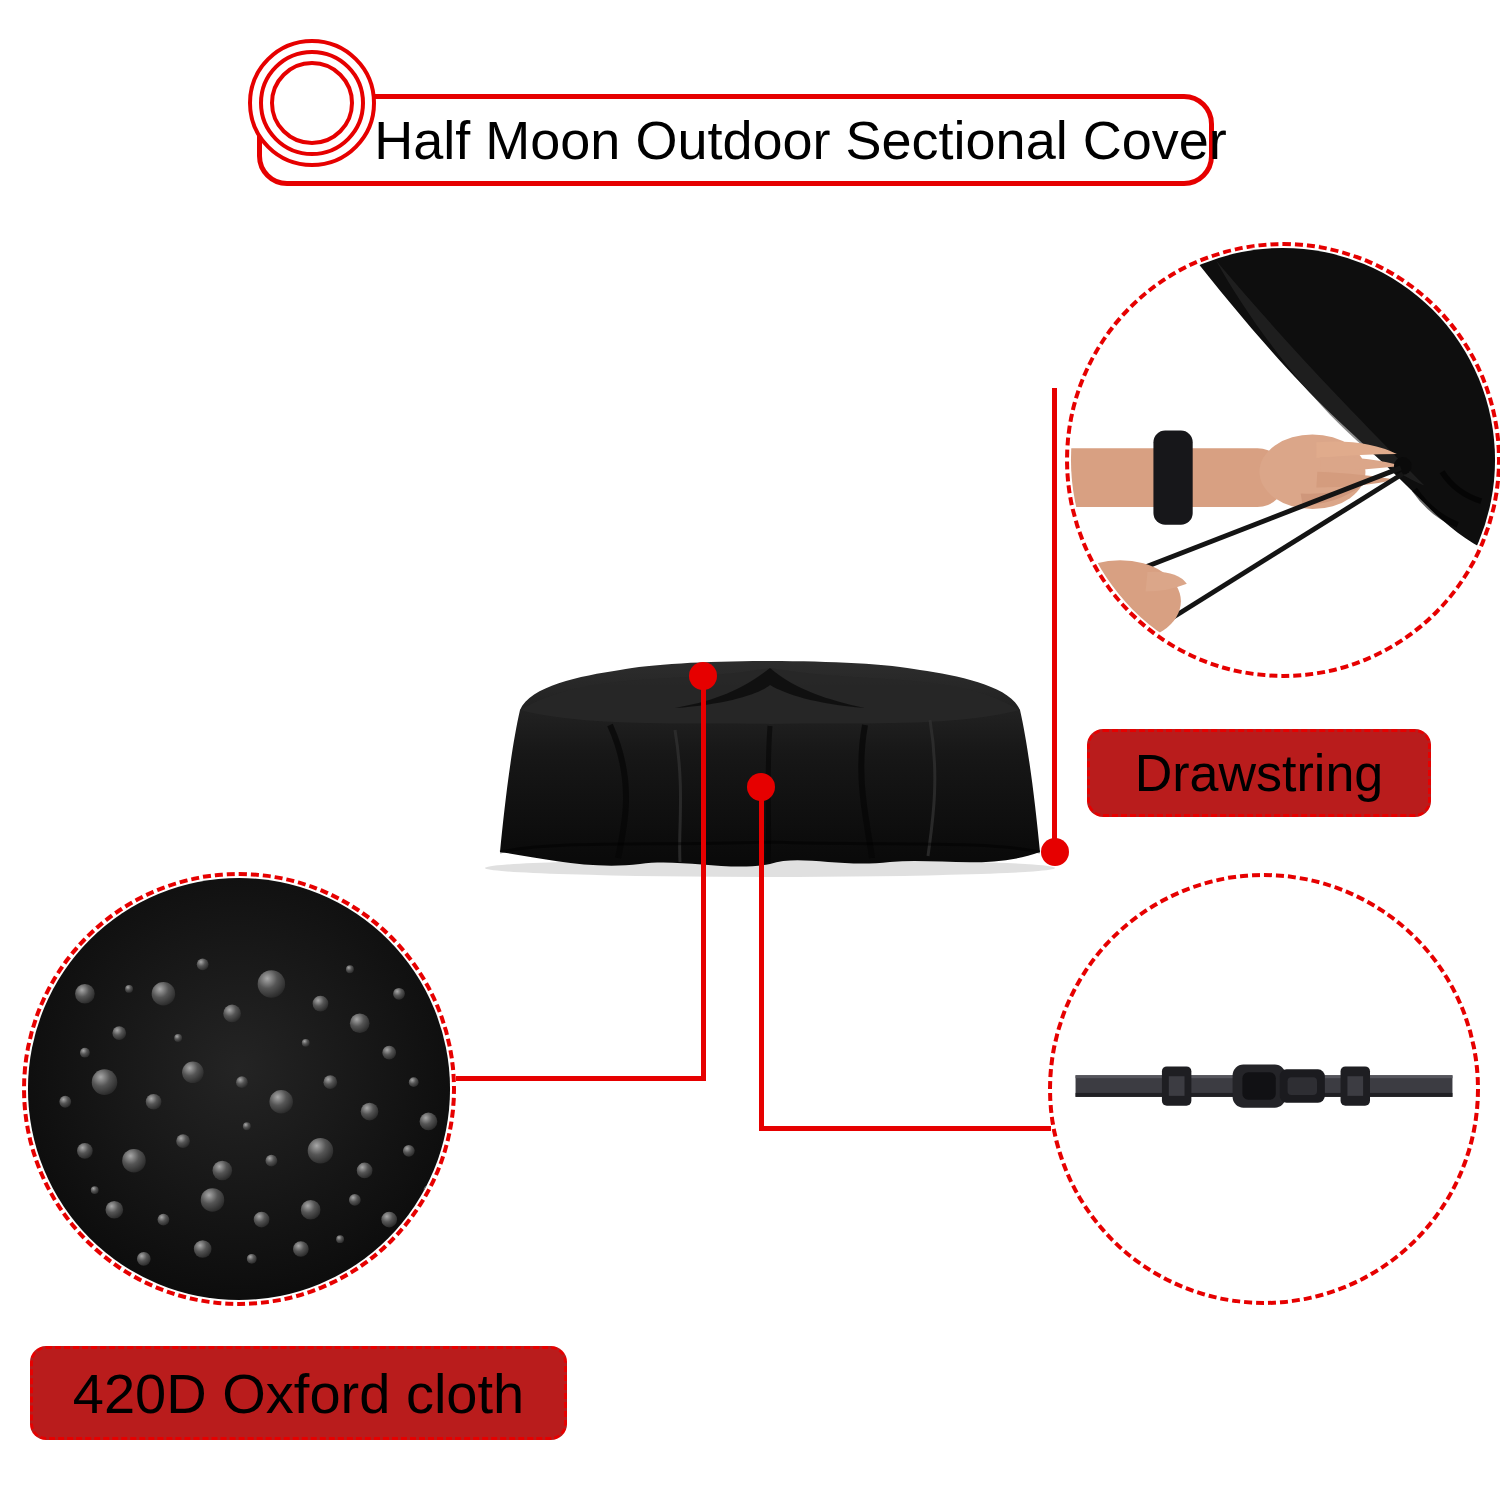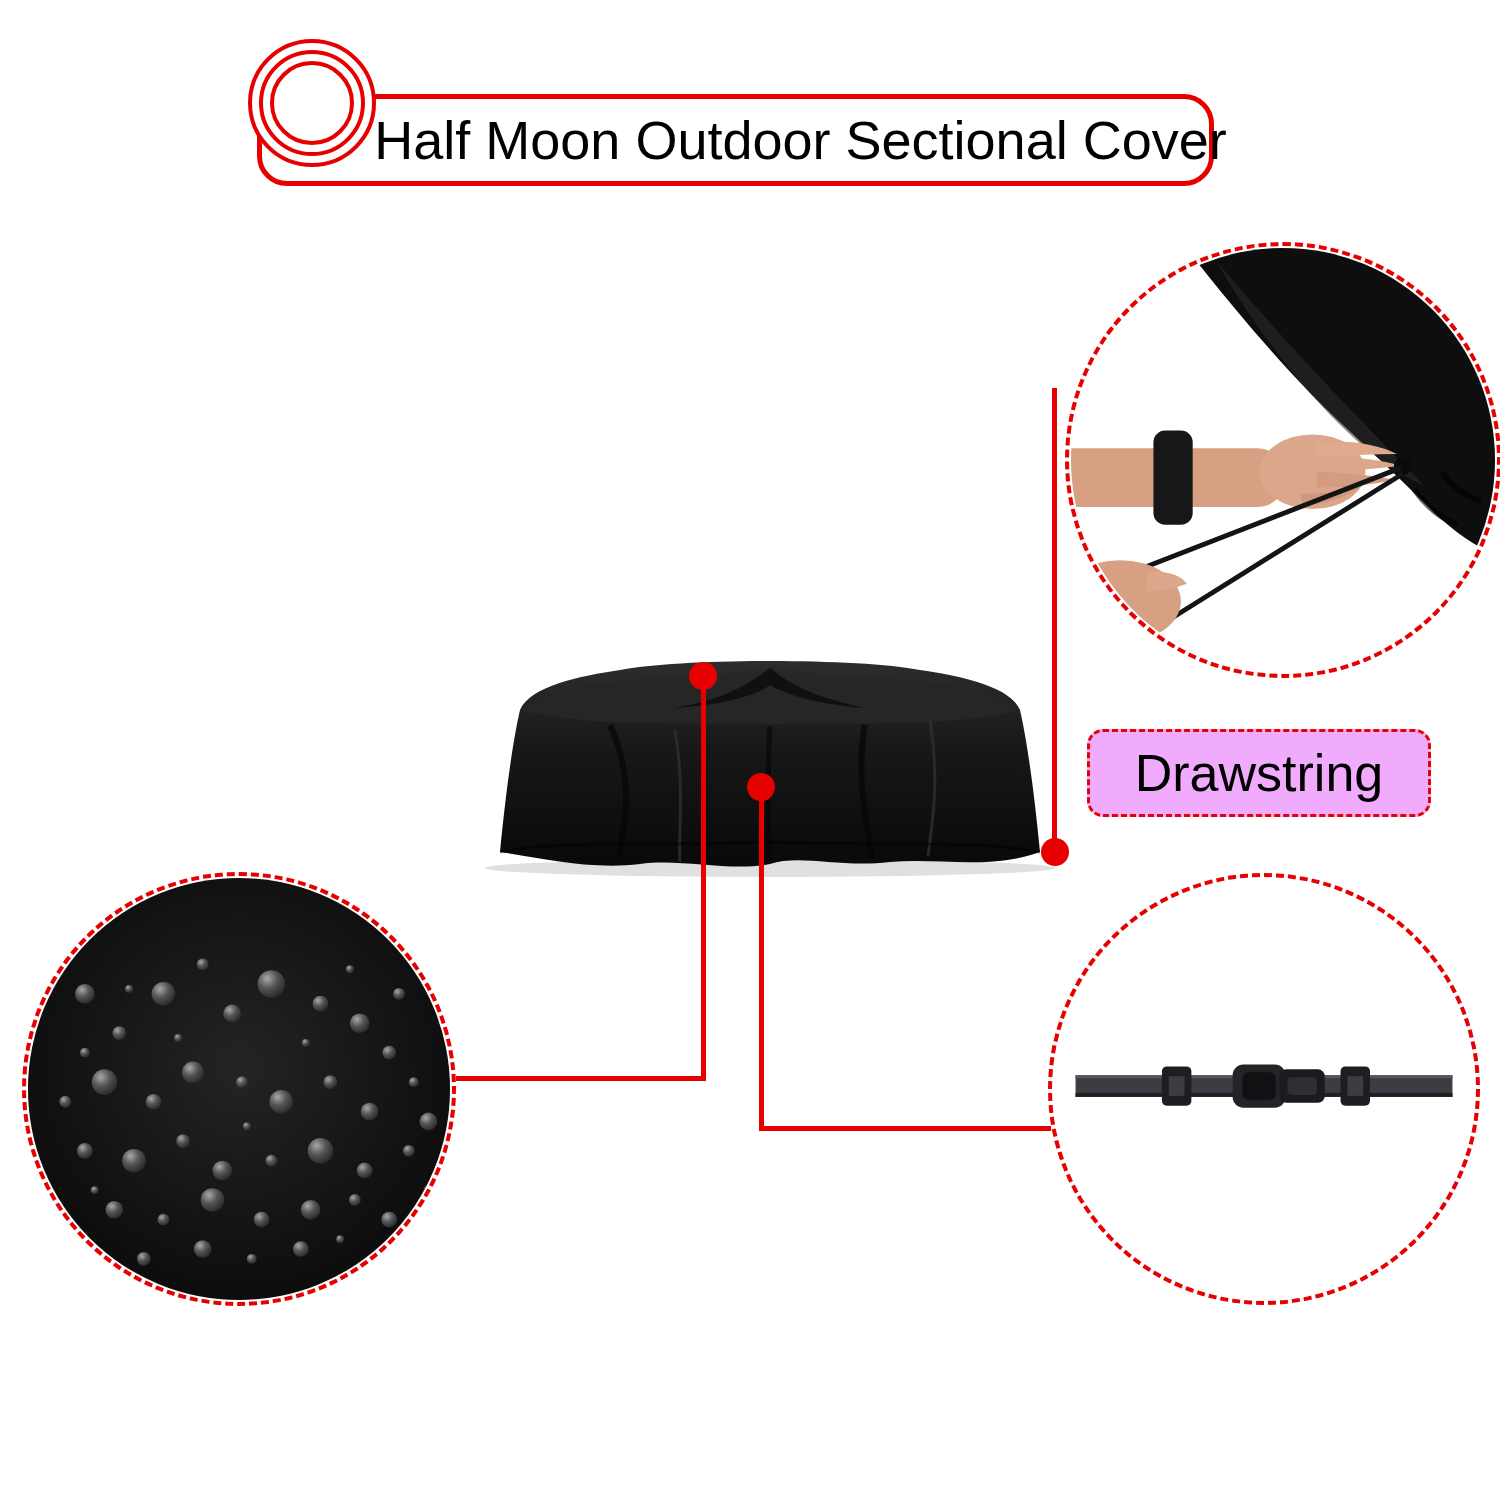--- a/index.html
+++ b/index.html
@@ -32,21 +32,21 @@
   .cover svg{ display:block; width:100%; height:100%; }
 
   
   .rline{ position:absolute; background:var(--accent); z-index:2; }
   .rdot{ position:absolute; width:28px; height:28px; border-radius:50%; background:var(--accent); z-index:4; }
 
   
   .dlabel{
     position:absolute; border:3px dashed var(--accent); border-radius:16px;
     display:flex; align-items:center; justify-content:center;
-    color:var(--text); white-space:nowrap; background:#f0abfc;
+    color:var(--text); white-space:nowrap; background:#b91c1c;
   }
   .label-drawstring{ left:1087px; top:729px; width:344px; height:88px; font-size:52px; }
   .label-oxford{ left:30px; top:1346px; width:537px; height:94px; font-size:56px; }
   .label-strap{ left:951px; top:1346px; width:494px; height:94px; font-size:56px; }
 </style>
 </head>
 <body>
 
 <div class="canvas">
 
@@ -217,14 +217,17 @@
 
         <rect x="294" y="193" width="30" height="40" rx="5" fill="#1e1e22"></rect>
         <rect x="301" y="203" width="16" height="20" fill="#3c3c42"></rect>
       </g>
     </svg>
   </div>
 
   <div class="dlabel label-drawstring">
     <span>Drawstring</span>
   </div>
+  <div class="dlabel label-oxford">
+    <span>420D Oxford cloth</span>
+  </div>
 
 </div>
 
 </body></html>

